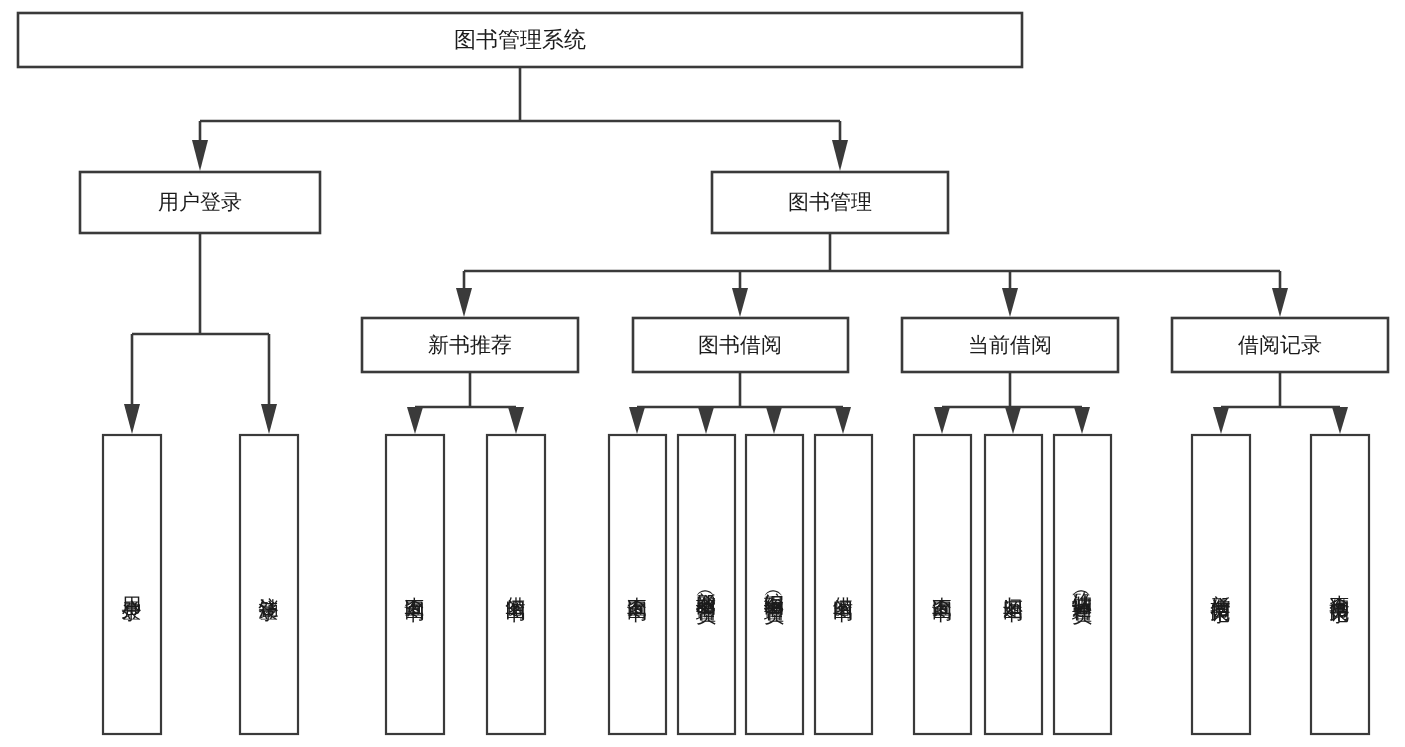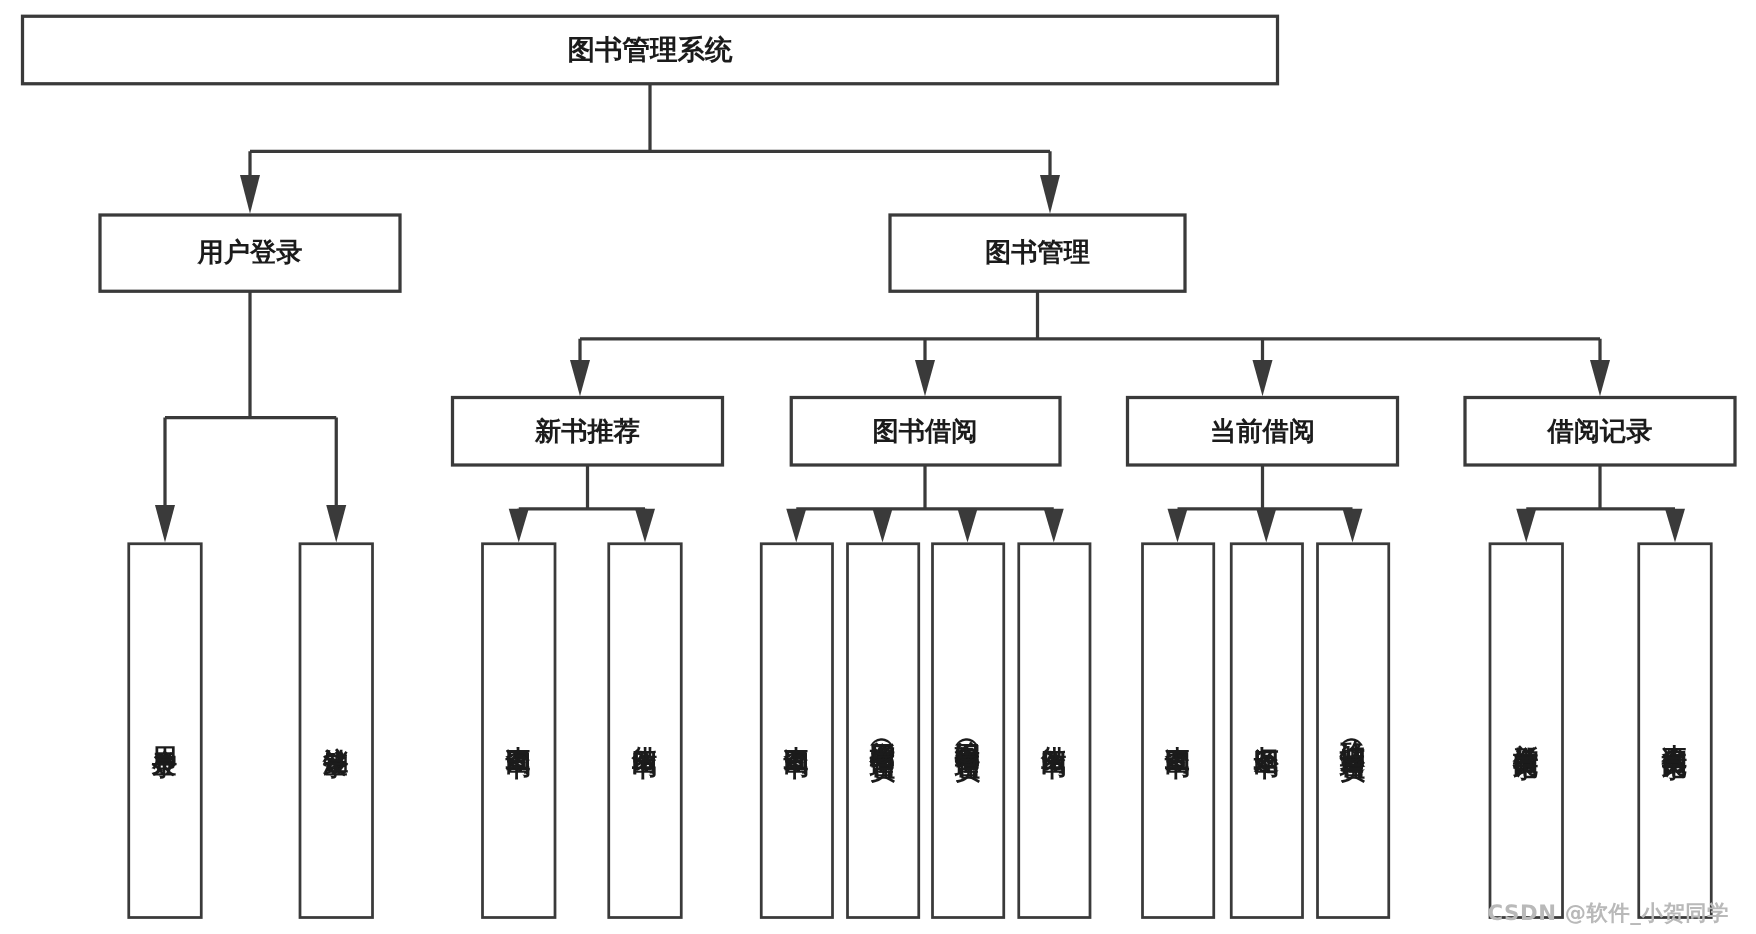--- a/index.html
+++ b/index.html
@@ -9,21 +9,20 @@
   }
   body {
     font-family: "DejaVu Sans", "Liberation Sans", sans-serif;
   }
   #diagram-root {
     position: relative;
     width: 1405px;
     height: 747px;
     background: #ffffff;
     overflow: hidden;
-    font-weight: bold;
   }
   svg#diagram-canvas {
     position: absolute;
     left: 0;
     top: 0;
     width: 1405px;
     height: 747px;
   }
   .node-box {
     fill: #ffffff;
@@ -200,15 +199,14 @@
   <div class="vlabel" style="left:609px; top:435px; width:57px; height:299px;">查询图书</div>
   <div class="vlabel" style="left:678px; top:435px; width:57px; height:299px;">新增图书（管理员）</div>
   <div class="vlabel" style="left:746px; top:435px; width:57px; height:299px;">编辑图书（管理员）</div>
   <div class="vlabel" style="left:815px; top:435px; width:57px; height:299px;">借阅图书</div>
   <div class="vlabel" style="left:914px; top:435px; width:57px; height:299px;">查询图书</div>
   <div class="vlabel" style="left:985px; top:435px; width:57px; height:299px;">归还图书</div>
   <div class="vlabel" style="left:1054px; top:435px; width:57px; height:299px;">确认归还（管理员）</div>
   <div class="vlabel" style="left:1192px; top:435px; width:58px; height:299px;">新增借阅记录</div>
   <div class="vlabel" style="left:1311px; top:435px; width:58px; height:299px;">查询借阅记录</div>
 
-  <div class="watermark" style="left:1190px; top:719px;">CSDN @软件_小贺同学</div>
 
 </div>
 
 </body></html>

